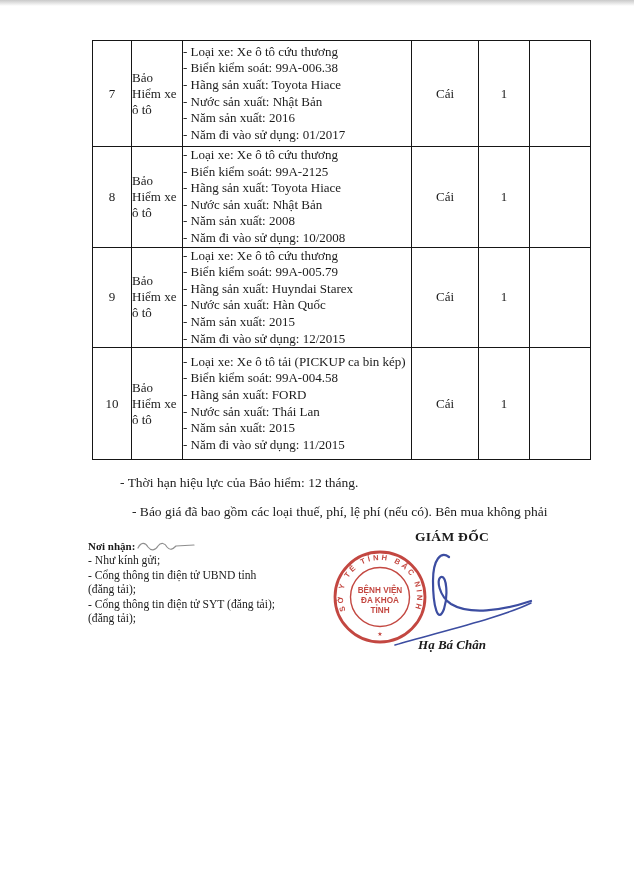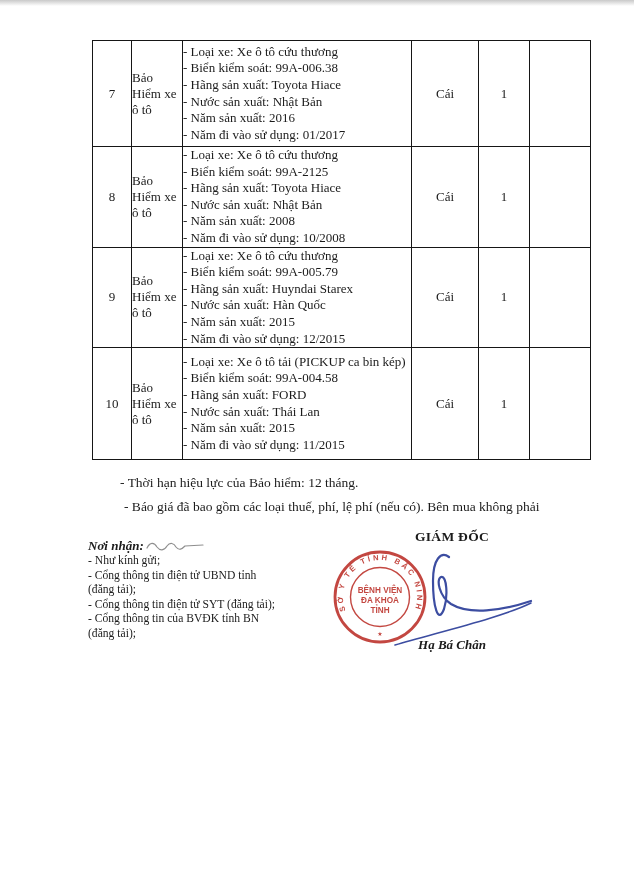--- a/index.html
+++ b/index.html
@@ -29,27 +29,27 @@
   tr.r2 td { height:99px; }
   tr.r3 td { height:111px; }
   .c-no   { text-align:center; }
   .c-name { padding:0 2px 0 5px; line-height:16px; }
   .c-details { vertical-align:top; padding:3px 4px 0 8px; line-height:16.6px; }
   .c-unit, .c-qty { text-align:center; }
 
   
   .notes { position:absolute; left:96px; top:474px; width:478px; font-size:13.5px; line-height:17px; }
   .note-1 { text-indent:24px; margin:0 0 7px 0; }
-  .note-2a { text-indent:24px; margin:4px; }
+  .note-2a { text-indent:24px; margin:12px; }
   .note-2b { margin:0; white-space:nowrap; }
   .initials-svg { vertical-align:-11px; margin-left:7px; }
 
   
   .recipients { position:absolute; left:88px; top:536px; width:240px; }
-  .recip-head { font-size:13px; font-weight:bold; font-style:italic; }
+  .recip-head { font-size:11px; font-weight:bold; }
   .scribble-svg { vertical-align:-2px; margin-left:1px; }
   .recip-line { font-size:11.6px; line-height:14.6px; white-space:nowrap; }
 
   
   .director-title { position:absolute; left:352px; top:529px; width:200px; text-align:center;
                     font-weight:bold; font-size:13.5px; letter-spacing:0.3px; }
   .stamp-wrap { position:absolute; left:332px; top:549px; width:96px; height:96px; z-index:1; }
   .signature-wrap { position:absolute; left:383px; top:551px; width:158px; height:100px; z-index:2; }
   .signer-name { position:absolute; left:352px; top:637px; width:200px; text-align:center;
                  font-weight:bold; font-size:13px;font-style:italic; }
@@ -143,21 +143,20 @@
   <div class="recipients">
     <div>
       <span class="recip-head">Nơi nhận:</span><svg class="scribble-svg" width="62" height="12" viewBox="0 0 62 12">
         <path d="M 2,8 C 5,2 9,2 12,7 C 15,11 19,11 22,6 C 25,2 29,3 31,7 C 34,11 37,9 40,6 L 58,5" fill="none" stroke="#8f8f8f" stroke-width="1.2" stroke-linecap="round"></path>
       </svg>
     </div>
     <div class="recip-line">- Như kính gửi;</div>
     <div class="recip-line">- Cổng thông tin điện tử UBND tỉnh</div>
     <div class="recip-line">(đăng tải);</div>
     <div class="recip-line">- Cổng thông tin điện tử SYT (đăng tải);</div>
-    <div class="recip-line">- Cổng thông tin của BVĐK tỉnh BN</div>
     <div class="recip-line">(đăng tải);</div>
   </div>
 
   <div class="director-title">GIÁM ĐỐC</div>
 
   <div class="stamp-wrap">
     <svg width="96" height="96" viewBox="0 0 96 96">
       <g opacity="0.93">
         <circle cx="48" cy="48" r="45" fill="none" stroke="#bf3a33" stroke-width="2.8"></circle>
         <circle cx="48" cy="48" r="29.5" fill="none" stroke="#bf3a33" stroke-width="1.4"></circle>

